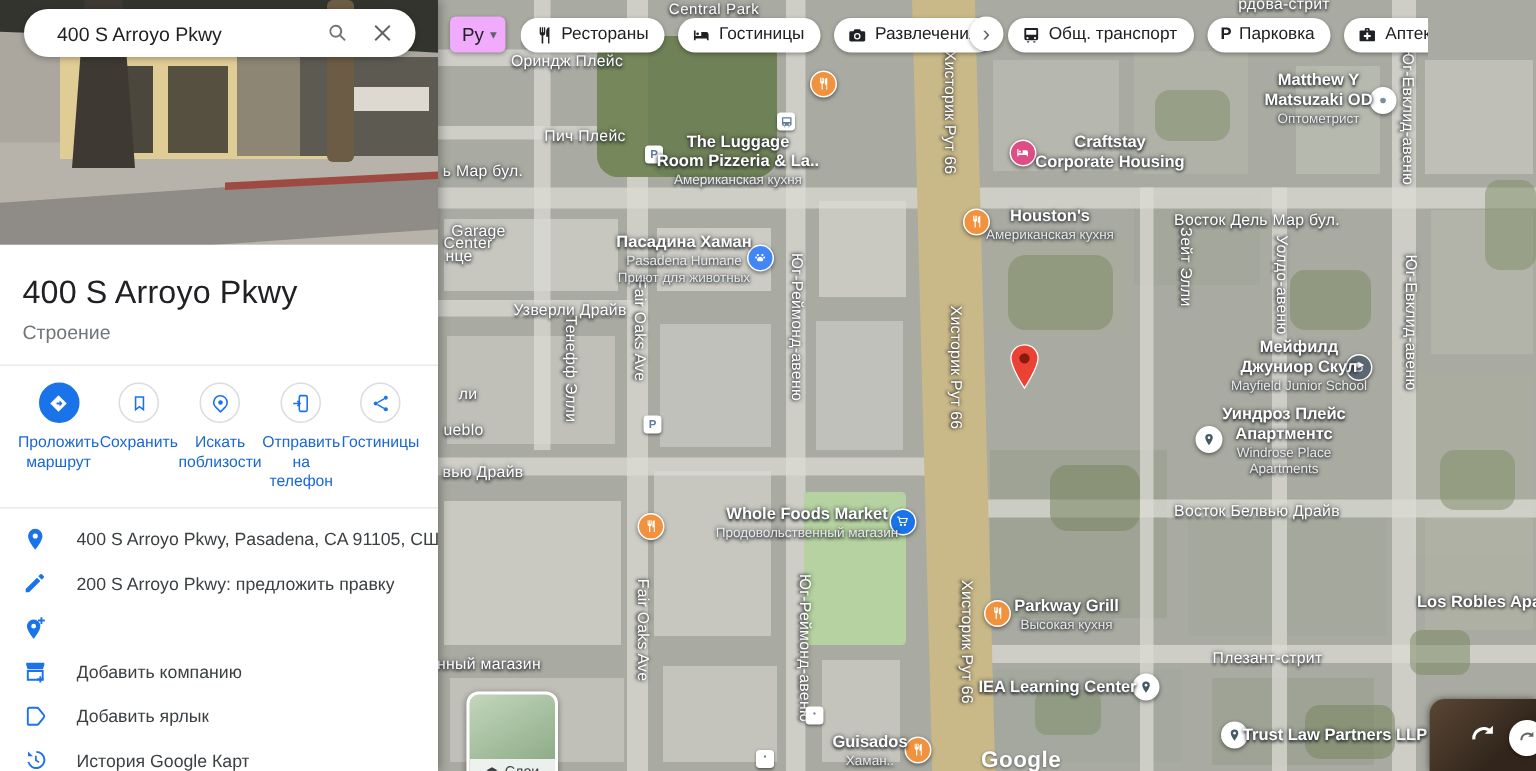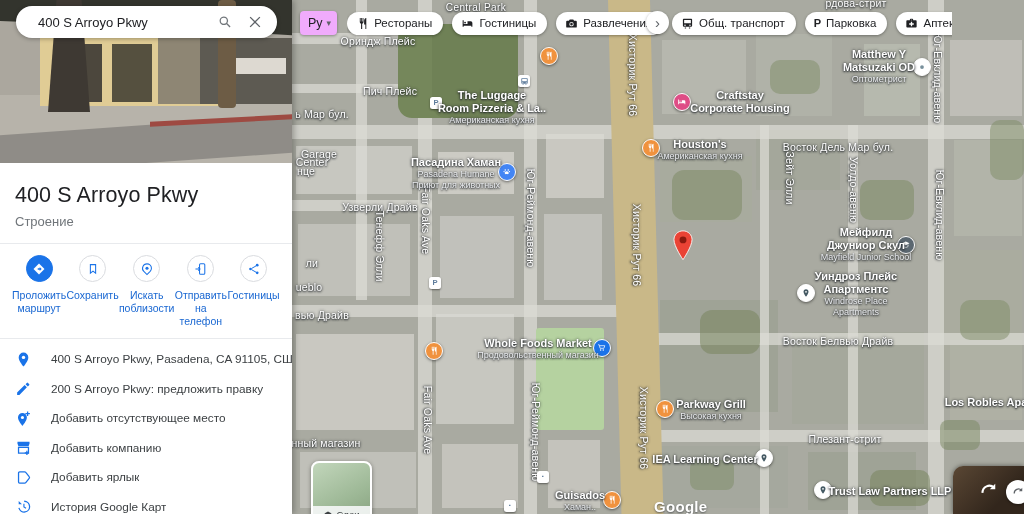--- a/index.html
+++ b/index.html
@@ -508,21 +508,20 @@
           <span class="itxt">200 S Arroyo Pkwy: предложить правку</span>
         </div>
         <div class="irow">
           <span style="display: flex;">
             <svg viewBox="0 0 24 24" style="width:17px;height:17px;color:#1a73e8;display:block">
               <path d="M10.5 4.2a6.3 6.3 0 0 0-6.3 6.3c0 4.6 6.3 11.8 6.3 11.8s6.3-7.2 6.3-11.8a6.3 6.3 0 0 0-6.3-6.3z" fill="currentColor"></path>
               <circle cx="10.5" cy="10.5" r="2.2" fill="#fff"></circle>
               <path d="M17.8 2v6.4M14.6 5.2H21" stroke="currentColor" stroke-width="1.8"></path>
             </svg>
           </span>
-          <span class="itxt">Добавить отсутствующее место</span>
         </div>
         <div class="irow">
           <span style="display: flex;">
             <svg viewBox="0 0 24 24" style="width:17px;height:17px;color:#1a73e8;display:block">
               <path d="M3.5 4h17v2.2l-1.3 4H4.8L3.5 6.2z" fill="currentColor"></path>
               <path d="M5 11.8h14V20H5z" fill="none" stroke="currentColor" stroke-width="1.8"></path>
               <path d="M16.8 16.6v6M13.8 19.6h6" stroke="currentColor" stroke-width="1.8"></path>
             </svg>
           </span>
           <span class="itxt">Добавить компанию</span>

